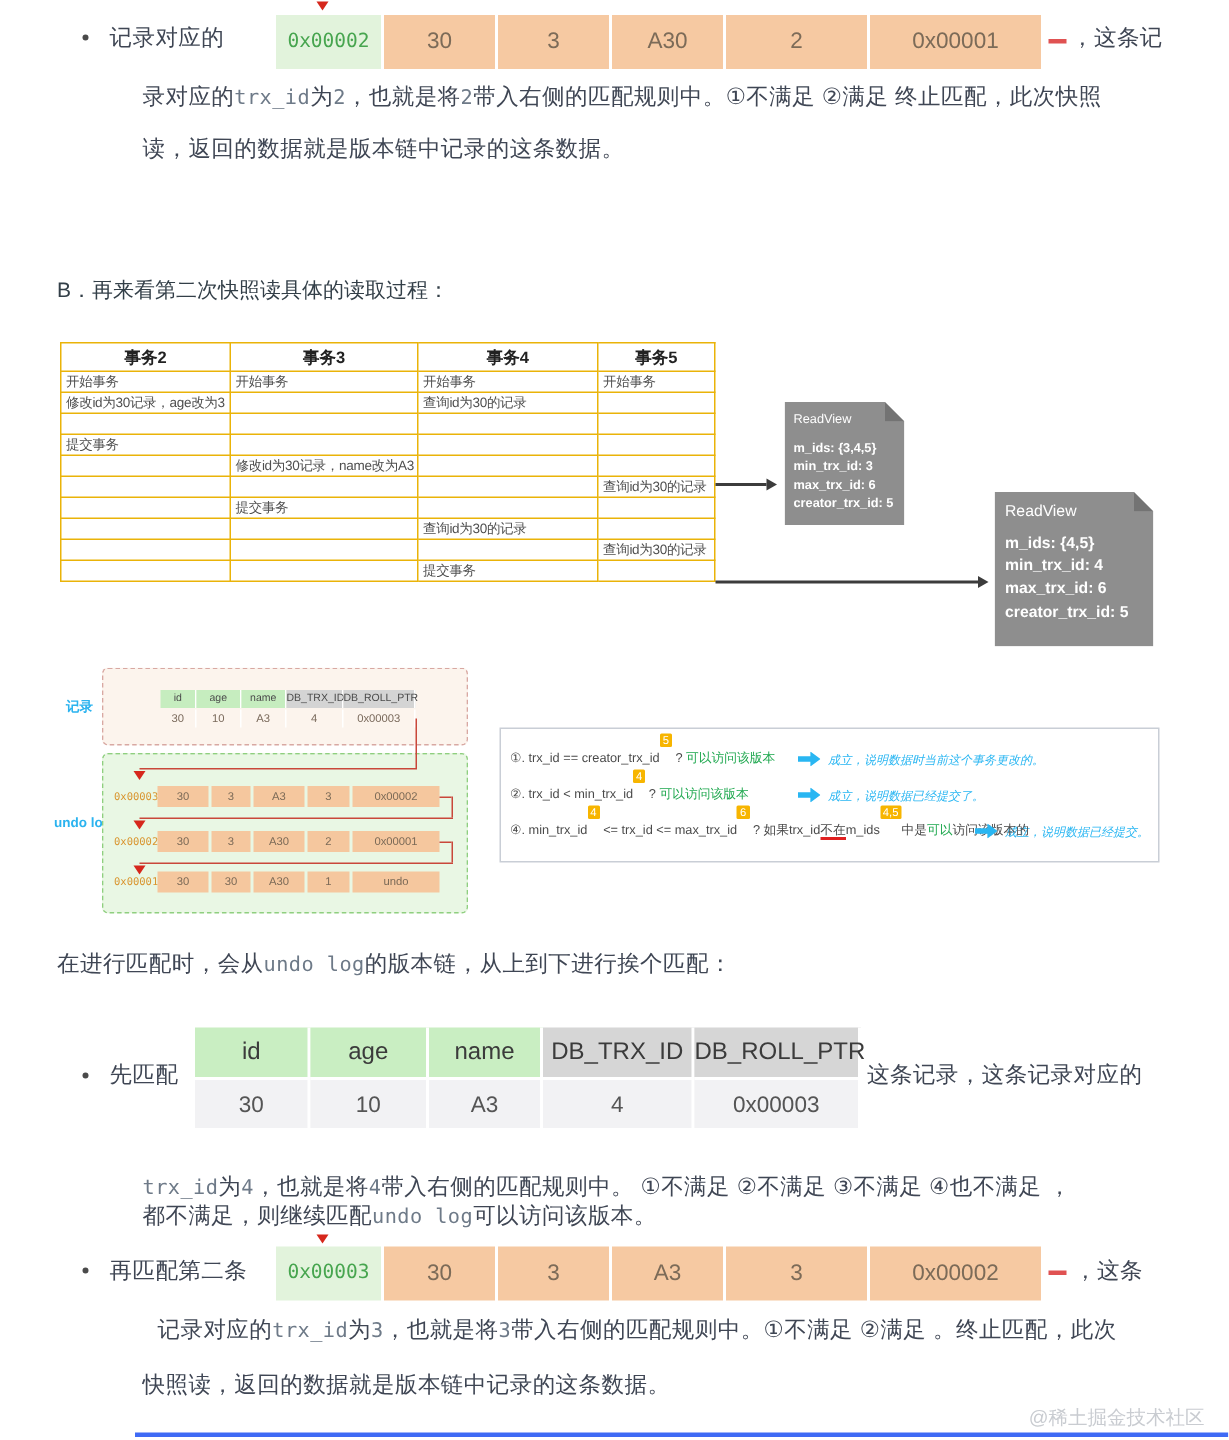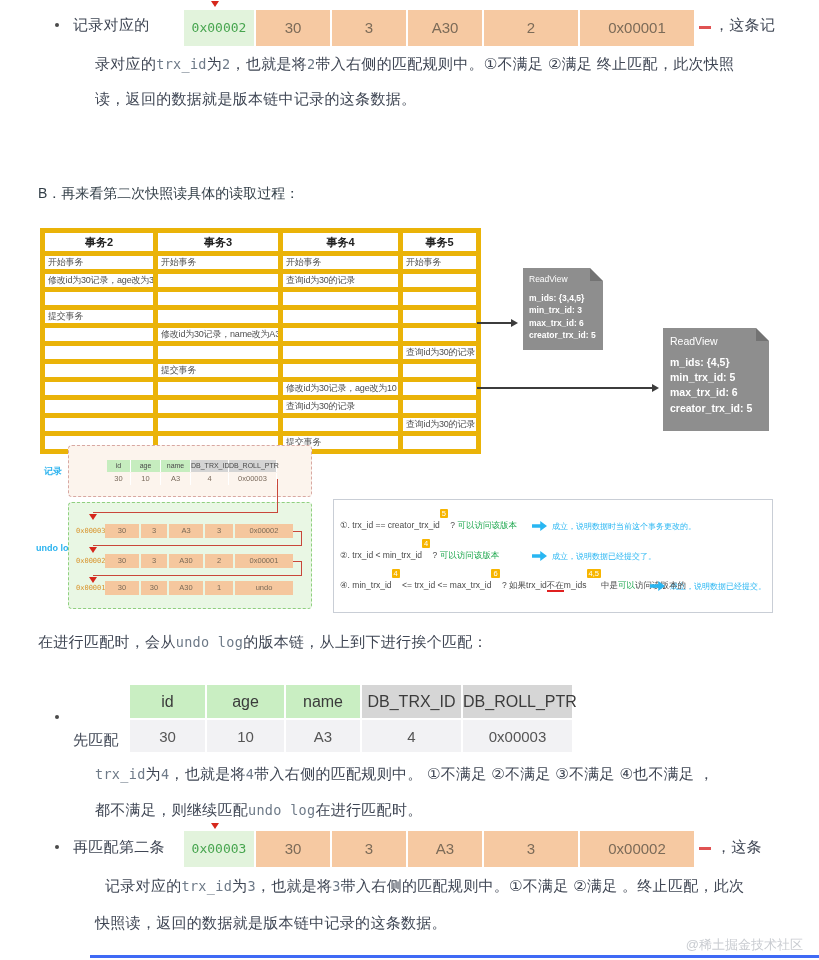--- a/index.html
+++ b/index.html
@@ -21,21 +21,21 @@
   .chain .cells>div:nth-child(2){width:74px}
   .chain .cells>div:nth-child(3){width:74px}
   .chain .cells>div:nth-child(4){width:94px}
   .chain .cells>div:nth-child(5){width:114px}
   .vmark{width:0;height:0;border-left:4px solid transparent;border-right:4px solid transparent;
          border-top:6px solid #d6271c;}
   .rdash{height:3px;background:#e05252;}
 
   
   .txt-table{border-collapse:collapse;table-layout:fixed;width:436px;}
-  .txt-table th,.txt-table td{border:5px solid #eab308;overflow:hidden;white-space:nowrap;}
+  .txt-table th,.txt-table td{border:1px solid #eab308;overflow:hidden;white-space:nowrap;}
   .txt-table th{height:16px;font-size:11px;font-weight:bold;color:#222;text-align:center;}
   .txt-table td{height:13px;font-size:9px;color:#4f4f4f;padding:0 0 0 3px;letter-spacing:-.2px;}
 
   
   .rv{position:absolute;background:#8e8e8e;color:#fff;box-sizing:border-box;
       clip-path:polygon(0 0,calc(100% - 13px) 0,100% 13px,100% 100%,0 100%);}
   .rv::after{content:"";position:absolute;top:0;right:0;width:13px;height:13px;background:#737373;
       clip-path:polygon(0 0,100% 100%,0 100%);}
   .rv .rv-title{margin-bottom:8px;}
   .rv .rv-line{line-height:1.45;font-weight:bold;}
@@ -65,35 +65,35 @@
   .urow>div{background:#f5c79e;color:#7b6a57;font-size:7.5px;line-height:14px;text-align:center;}
   .urow>div:nth-child(1){width:34px}
   .urow>div:nth-child(2){width:26px}
   .urow>div:nth-child(3){width:34px}
   .urow>div:nth-child(4){width:28px}
   .urow>div:nth-child(5){width:58px}
   .ulabel{position:absolute;font-size:7px;color:#d9952f;font-family:"DejaVu Sans Mono",monospace;}
   .rline{position:absolute;background:#c9473a;}
 
   
-  .rules{position:absolute;left:333px;top:499px;width:440px;height:114px;border:1px solid #c9ced6;
+  .rules{position:absolute;left:333px;top:485px;width:440px;height:90px;border:1px solid #c9ced6;
          background:#fff;box-sizing:border-box;display:flex;flex-direction:column;
          justify-content:space-evenly;padding:2px 6px;}
   .rule{display:flex;align-items:center;font-size:8.5px;color:#4a4a4a;}
   .rule .formula{min-width:192px;white-space:nowrap;}
   .rule.wide .formula{min-width:0;margin-right:4px;}
   .rule .formula span{position:relative;}
   .seg-green{color:#1fa84f;}
   .seg-red{color:#e23b3b;}
   .seg-ul{border-bottom:2px solid #e02020;}
   .badge{position:absolute;top:-12px;left:0;background:#f7b500;color:#fff;font-size:7.5px;
          line-height:10px;padding:0 2px;border-radius:1px;white-space:nowrap;}
   .carrow{flex:none;width:15px;height:10px;background:#29b6f2;margin-right:5px;
           clip-path:polygon(0 32%,55% 32%,55% 0,100% 50%,55% 100%,55% 68%,0 68%);}
-  .conclusion{font-size:8px;color:#29b6f2;white-space:nowrap;}
+  .conclusion{font-size:8px;color:#29b6f2;white-space:nowrap;font-style:italic;}
 
   
   .fmt-row{display:flex;}
   .fmt-row>div{box-sizing:border-box;border-right:2px solid #fff;text-align:center;}
   .fmt-row>div:nth-child(1){width:77px}
   .fmt-row>div:nth-child(2){width:79px}
   .fmt-row>div:nth-child(3){width:76px}
   .fmt-row>div:nth-child(4){width:101px}
   .fmt-row>div:nth-child(5){width:111px}
   .fmt-h>div{height:33px;line-height:33px;font-size:16px;color:#3b3b3b;}
@@ -183,26 +183,20 @@
         </tr>
         <tr>
           <td></td>
           <td>提交事务</td>
           <td></td>
           <td></td>
         </tr>
         <tr>
           <td></td>
           <td></td>
-          <td>修改id为30记录，age改为10</td>
-          <td></td>
-        </tr>
-        <tr>
-          <td></td>
-          <td></td>
           <td>查询id为30的记录</td>
           <td></td>
         </tr>
         <tr>
           <td></td>
           <td></td>
           <td></td>
           <td>查询id为30的记录</td>
         </tr>
         <tr>
@@ -225,21 +219,21 @@
         <div class="rv-line">m_ids: {3,4,5}</div>
         <div class="rv-line">min_trx_id: 3</div>
         <div class="rv-line">max_trx_id: 6</div>
         <div class="rv-line">creator_trx_id: 5</div>
       </div>
   </div>
   <div class="rv" style="left:663px;top:328px;width:106px;height:103px;padding:7px;font-size:10.5px;">
     <div class="rv-title">ReadView</div>
     <div>
         <div class="rv-line">m_ids: {4,5}</div>
-        <div class="rv-line">min_trx_id: 5</div>
+        <div class="rv-line">min_trx_id: 4</div>
         <div class="rv-line">max_trx_id: 6</div>
         <div class="rv-line">creator_trx_id: 5</div>
       </div>
   </div>
 
   <div class="abs blue-label" style="left:44px;top:465px;">记录</div>
   <div class="abs blue-label" style="left:36px;top:543px;">undo log</div>
   <div class="dash-rec"></div>
   <div class="dash-undo"></div>
 
@@ -309,37 +303,38 @@
     <div class="rule wide">
       <span class="formula"><span>④. </span><span>min_trx_id<span class="badge">4</span></span><span> &lt;= trx_id &lt;= </span><span>max_trx_id<span class="badge">6</span></span><span> ? 如果trx_id</span><span class="seg-ul">不在</span><span>m_ids<span class="badge">4,5</span></span><span>中是</span><span class="seg-green">可以</span><span>访问该版本的</span></span>
       <span class="carrow"></span>
       <span class="conclusion">成立，说明数据已经提交。</span>
     </div>
   </div>
 
   <div class="abs body-text nowrap" style="left:38px;top:633px;"><span>在进行匹配时，会从</span><span class="code-inline">undo log</span><span>的版本链，从上到下进行挨个匹配：</span></div>
 
   <div class="abs dot" style="left:55px;top:715px;"></div>
-  <div class="abs body-text nowrap" style="left:73px;top:707px;margin-top:24px;">先匹配</div>
+  <div class="abs body-text nowrap" style="left:73px;top:707px;">先匹配</div>
   <div class="abs fmt-row fmt-h" style="left:130px;top:685px;">
       <div class="green">id</div>
       <div class="green">age</div>
       <div class="green">name</div>
       <div class="gray">DB_TRX_ID</div>
       <div class="gray">DB_ROLL_PTR</div>
     </div>
   <div class="abs fmt-row fmt-d" style="left:130px;top:718px;">
       <div>30</div>
       <div>10</div>
       <div>A3</div>
       <div>4</div>
       <div>0x00003</div>
     </div>
-  <div class="abs body-text nowrap" style="left:95px;top:765px;text-align:right;"><span class="code-inline">trx_id</span><span>为</span><span class="code-inline">4</span><span>，也就是将</span><span class="code-inline">4</span><span>带入右侧的匹配规则中。 ①不满足 ②不满足 ③不满足 ④也不满足 ，</span></div>
-  <div class="abs body-text nowrap" style="left:95px;top:801px;"><span>都不满足，则继续匹配</span><span class="code-inline">undo log</span><span>在进行匹配时。</span></div>
+  <div class="abs body-text nowrap" style="left:578px;top:707px;">这条记录，这条记录对应的</div>
+  <div class="abs body-text nowrap" style="left:95px;top:782px;text-align:right;"><span class="code-inline">trx_id</span><span>为</span><span class="code-inline">4</span><span>，也就是将</span><span class="code-inline">4</span><span>带入右侧的匹配规则中。 ①不满足 ②不满足 ③不满足 ④也不满足 ，</span></div>
+  <div class="abs body-text nowrap" style="left:95px;top:801px;"><span>都不满足，则继续匹配</span><span class="code-inline">undo log</span><span>可以访问该版本。</span></div>
 
   <div class="abs dot" style="left:55px;top:845px;"></div>
   <div class="abs body-text nowrap" style="left:73px;top:838px;">再匹配第二条</div>
   <div class="abs vmark" style="left:211px;top:823px;"></div>
   <div class="abs chain" style="left:184px;top:831px;">
     <div class="ptr">0x00003</div>
     <div class="cells">
         <div>30</div>
         <div>3</div>
         <div>A3</div>

